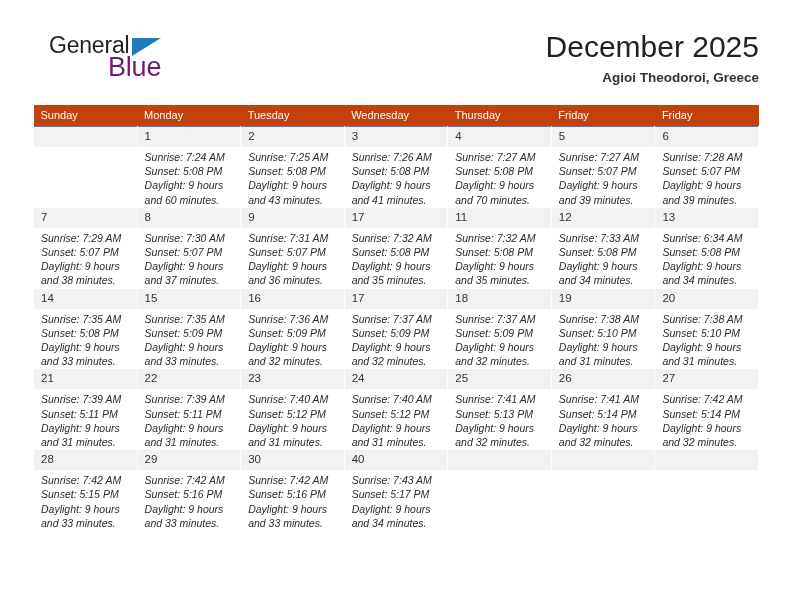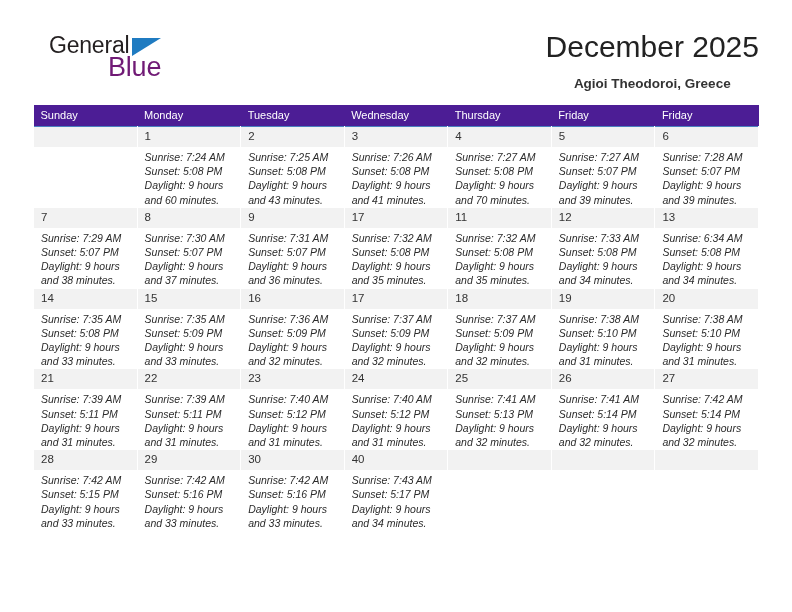--- a/index.html
+++ b/index.html
@@ -62,49 +62,49 @@
     font-size: 27px;
     letter-spacing: -0.2px;
     color: #701a75;
     line-height: 26px;
   }
 
   .titles {
     position: absolute;
     right: 0;
     top: 0;
-    text-align: center;
+    text-align: right;
   }
   .cal-title {
     font-size: 30px;
     font-weight: normal;
     color: #222222;
     line-height: 38px;
     white-space: nowrap;
   }
   .cal-subtitle {
     font-size: 13.5px;
     font-weight: bold;
     color: #333333;
     line-height: 20px;
-    margin-top: 8px;
+    margin-top: 2px;
     white-space: nowrap;
   }
 
   
   .calendar {
     position: absolute;
     left: 33px;
     top: 105px;
     width: 726px;
     border-collapse: collapse;
     table-layout: fixed;
   }
   .calendar th {
-    background: #4c1d95;
+    background: #c2410c;
     color: #ffffff;
     font-size: 11px;
     font-weight: normal;
     text-align: left;
     padding: 4px 0 5px 7px;
     height: 12px;
     border: none;
   }
   .calendar td {
     vertical-align: top;

